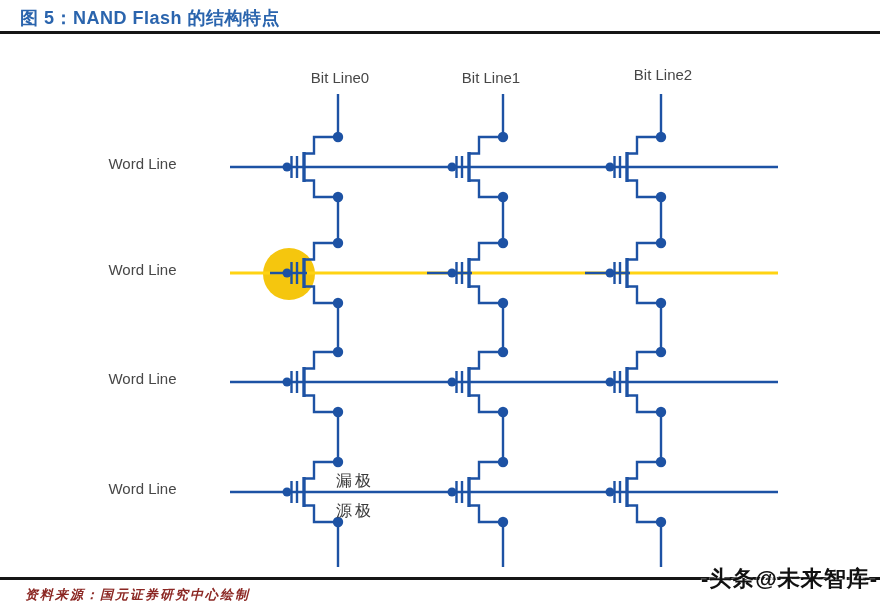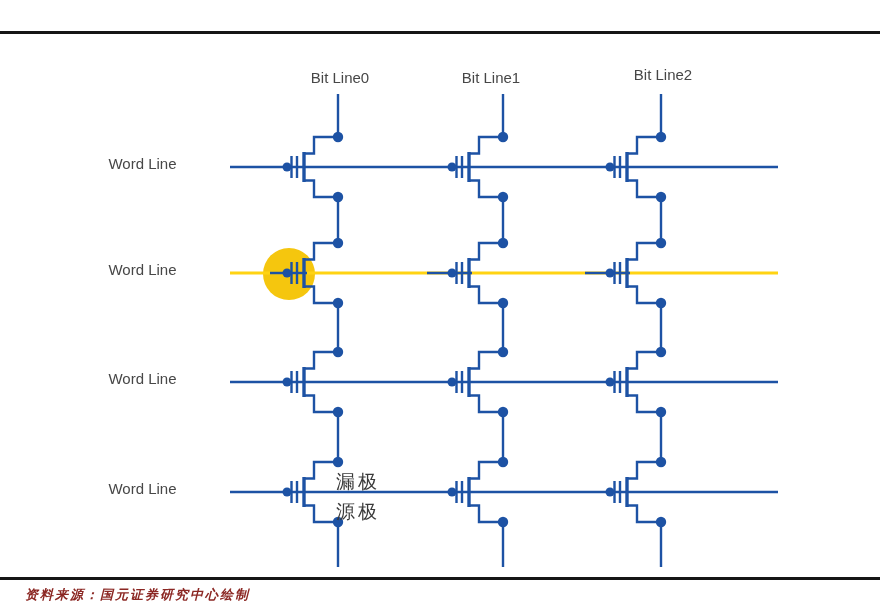--- a/index.html
+++ b/index.html
@@ -24,34 +24,35 @@
   .dot  { fill:var(--circuit_blue); }
   .hl   { fill:var(--highlight_yellow); }
 
   .lbl { position:absolute; z-index:2; color:var(--label_gray); font-size:15px; white-space:nowrap; }
   .bit-lbl { transform:translateX(-50%); }
   .word-lbl { left:80px; width:125px; text-align:center; }
 
   .anno { position:absolute; z-index:2; color:var(--annotation_gray);
           font-family:"DejaVu Serif", serif; }
   .anno-storage { left:220px; top:303px; width:76px; font-size:17px; line-height:24px; text-align:center; }
-  .anno-ds { left:336px; top:466px; font-size:19px; line-height:30px; letter-spacing:3px; text-align:left; }
+  .anno-ds { left:336px; top:466px; font-size:16px; line-height:30px; letter-spacing:3px; text-align:left; }
 
   .footer-src { position:absolute; z-index:2; left:25px; top:586px; font-size:13px;
                 font-style:italic; font-weight:600; letter-spacing:2px;
                 color:var(--footer_red); font-family:"DejaVu Serif", serif; white-space:nowrap; }
   .watermark { position:absolute; z-index:3; right:2px; top:564px; font-size:22px; font-weight:bold;
                color:var(--watermark_black); letter-spacing:1px; white-space:nowrap;
                text-shadow:2px 2px 0 rgba(255,255,255,0.95), -1px -1px 0 rgba(255,255,255,0.35); }
 </style>
 </head>
 <body>
 
 <div class="page">
 
+  <div class="title">图 5：NAND Flash 的结构特点</div>
   <div class="rule-top"></div>
 
   <svg class="circuit-svg" id="circuit" viewBox="0 0 880 609" xmlns="http://www.w3.org/2000/svg">
       <circle cx="289" cy="274" r="26" class="hl"></circle>
       <line x1="230" y1="167" x2="778" y2="167" class="wl"></line>
       <line x1="230" y1="273" x2="778" y2="273" class="wl-y"></line>
       <line x1="230" y1="382" x2="778" y2="382" class="wl"></line>
       <line x1="230" y1="492" x2="778" y2="492" class="wl"></line>
       <line x1="270" y1="273" x2="307" y2="273" class="wl"></line>
       <line x1="427" y1="273" x2="472" y2="273" class="wl"></line>
@@ -155,14 +156,15 @@
   <div class="lbl word-lbl" style="top:480px;">Word Line</div>
 
 
   <div class="anno anno-ds">
     <div>漏极</div>
     <div>源极</div>
   </div>
 
   <div class="rule-bottom"></div>
   <div class="footer-src">资料来源：国元证券研究中心绘制</div>
+  <div class="watermark">-头条@未来智库-</div>
 
 </div>
 
 </body></html>

